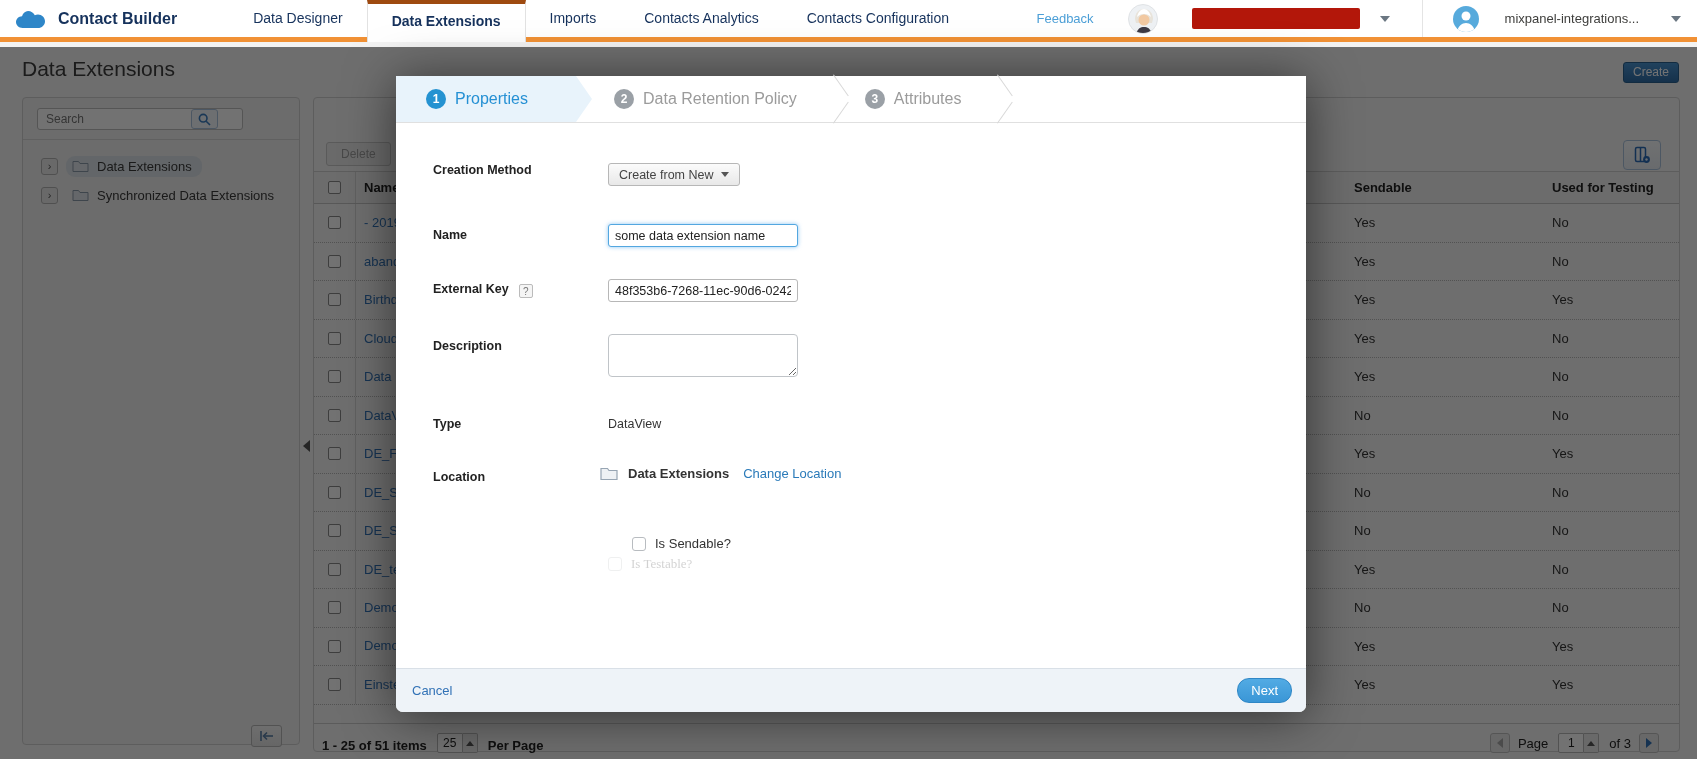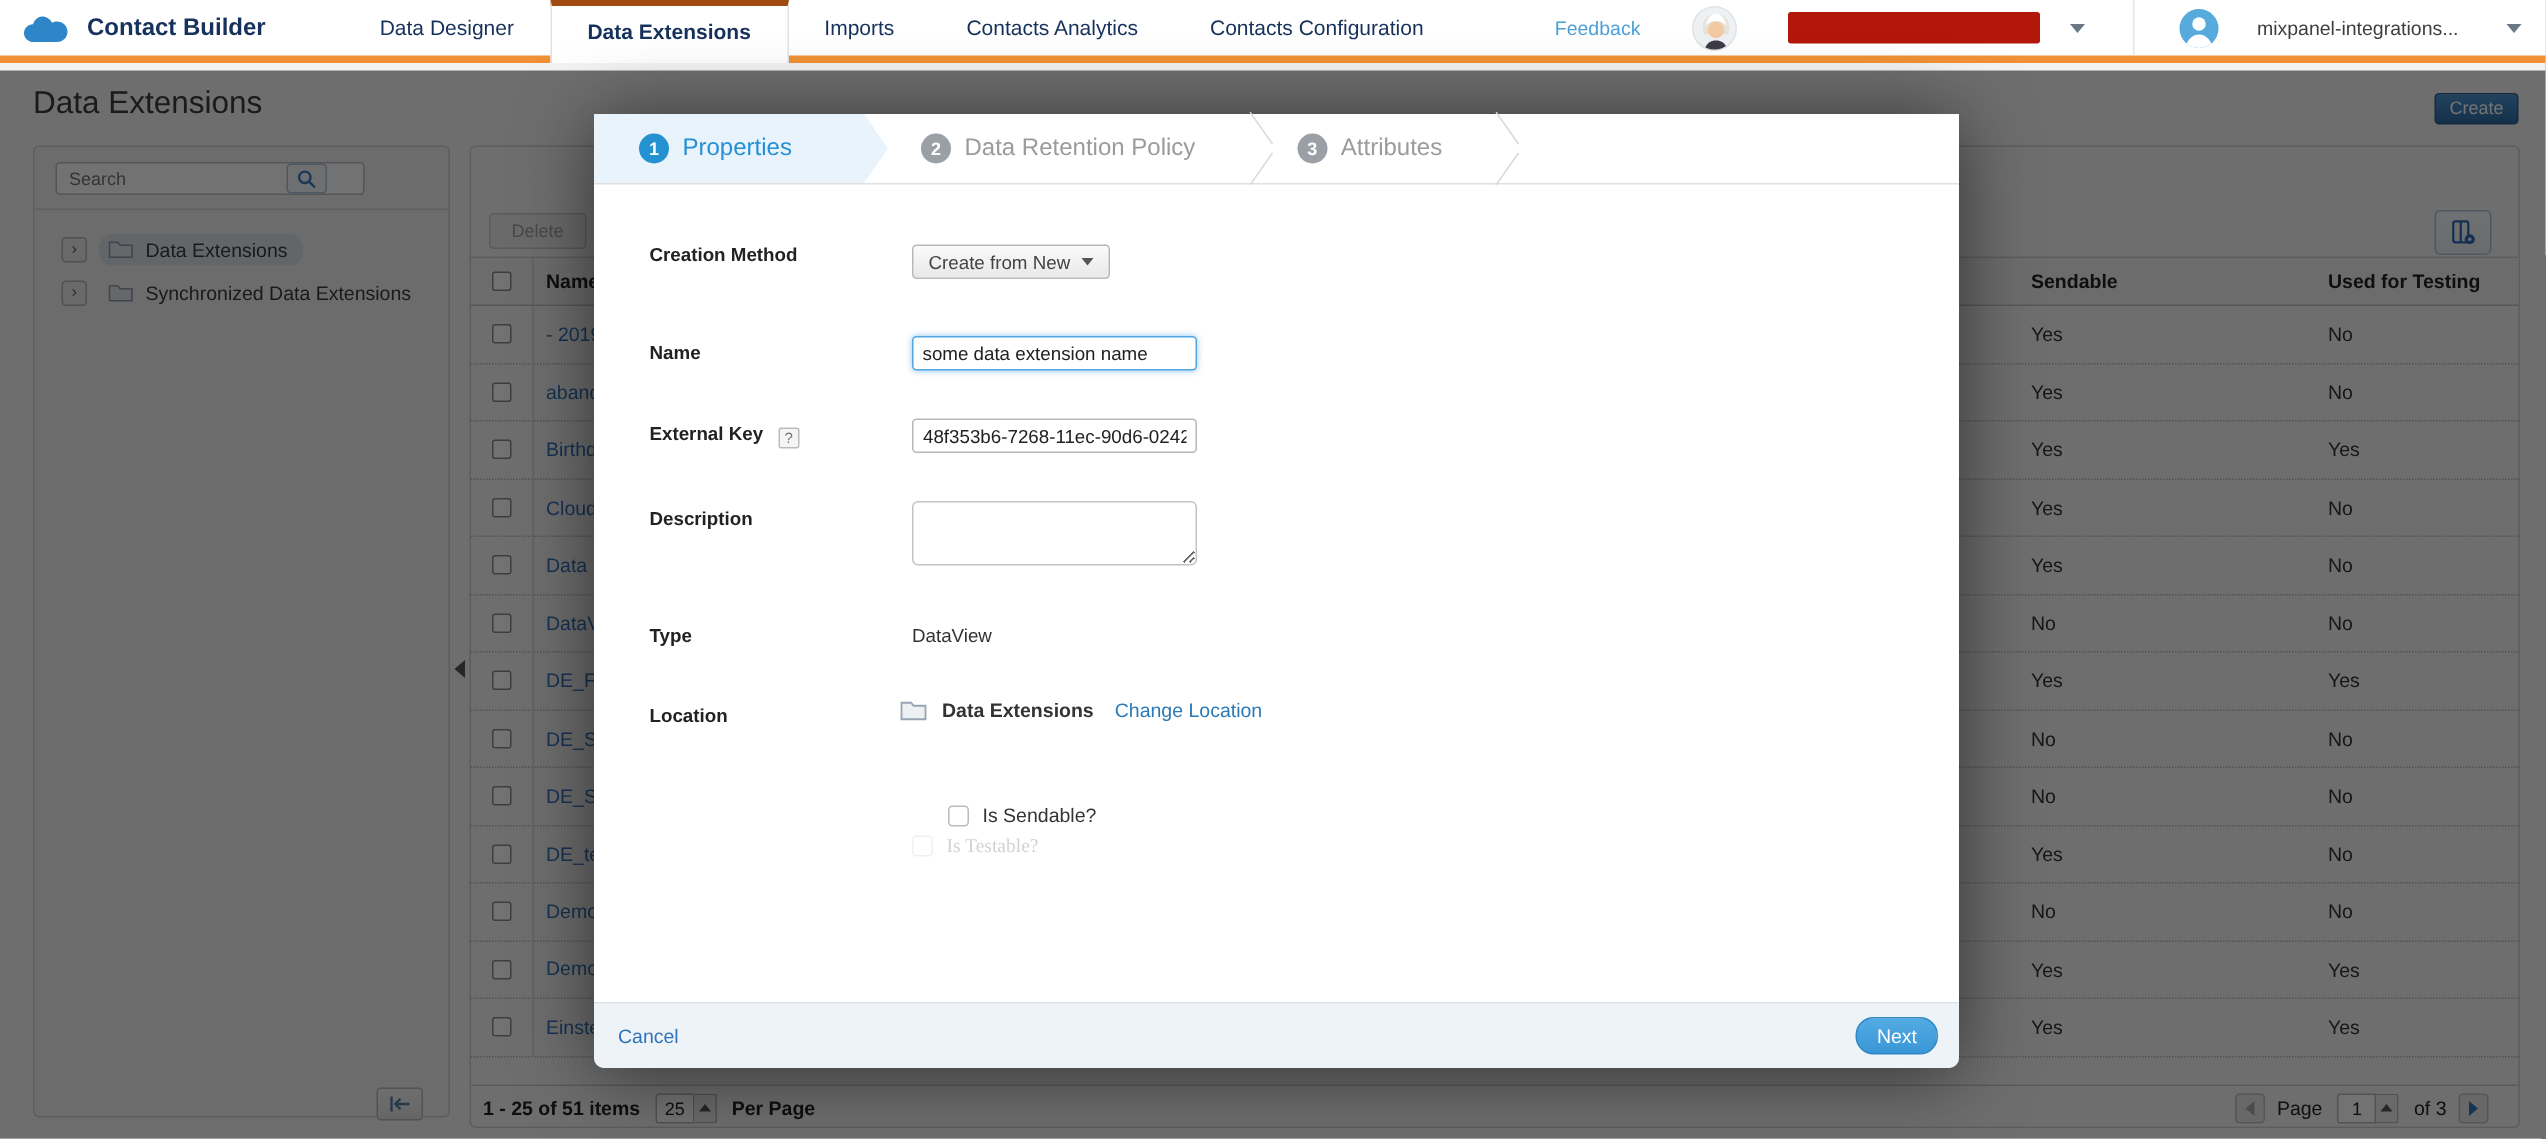--- a/index.html
+++ b/index.html
@@ -73,21 +73,21 @@
     border-top:1px solid #cfcfcf; border-bottom:1px solid #c4c4c4; font-weight:bold; font-size:13px; color:#222; }
   .th { padding-left:8px; }
   .cb { width:13px; height:13px; border:1px solid #8a8a8a; border-radius:2px; background:#fdfdfd;
     margin:0 auto; cursor:pointer; }
   .cb-cell { border-right:1px solid #d6d6d6; height:100%; display:flex; align-items:center; }
   .rows { position:absolute; left:0; top:106px; width:100%; }
   .row { height:38.5px; border-bottom:1px dotted #b5b5b5; }
   .row .cell-name { font-size:13px; color:#3272b6; padding-left:8px; white-space:nowrap; overflow:hidden; cursor:pointer; }
   .row .cell-val { font-size:13px; color:#333; padding-left:8px; }
   .pagination { position:absolute; left:0; top:625px; width:100%; height:30px; border-top:1px solid #c9c9c9;
-    display:flex; align-items:center; font-size:13px; color:#222; }
+    display:flex; align-items:flex-end; font-size:13px; color:#222; }
   .pag-items { margin-left:8px; font-weight:bold; }
   .spinner { display:flex; align-items:center; margin-left:10px; }
   .spin-box { width:26px; height:20px; border:1px solid #b5b5b5; background:#fdfdfd; font-size:12px;
     text-align:center; line-height:18px; border-radius:2px 0 0 2px; }
   .spin-btn { width:15px; height:20px; border:1px solid #b5b5b5; border-left:none; background:#e9e9e9;
     border-radius:0 2px 2px 0; display:flex; align-items:center; justify-content:center; cursor:pointer; }
   .tri-up { width:0; height:0; border-left:4px solid transparent; border-right:4px solid transparent;
     border-bottom:5px solid #555; }
   .per-page { margin-left:10px; font-weight:bold; }
   .pag-right { margin-left:auto; display:flex; align-items:center; margin-right:12px; }

